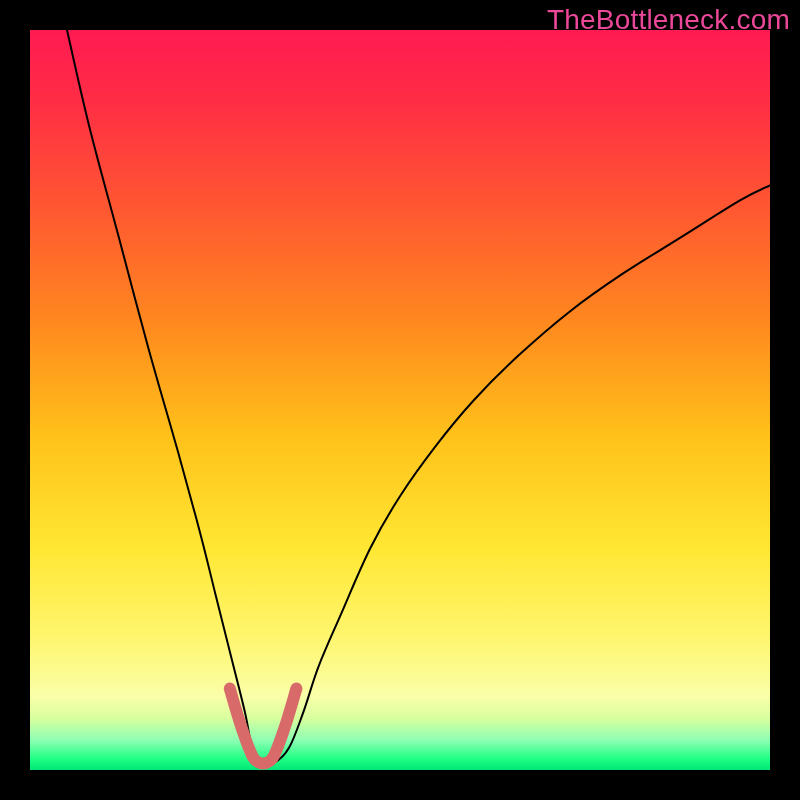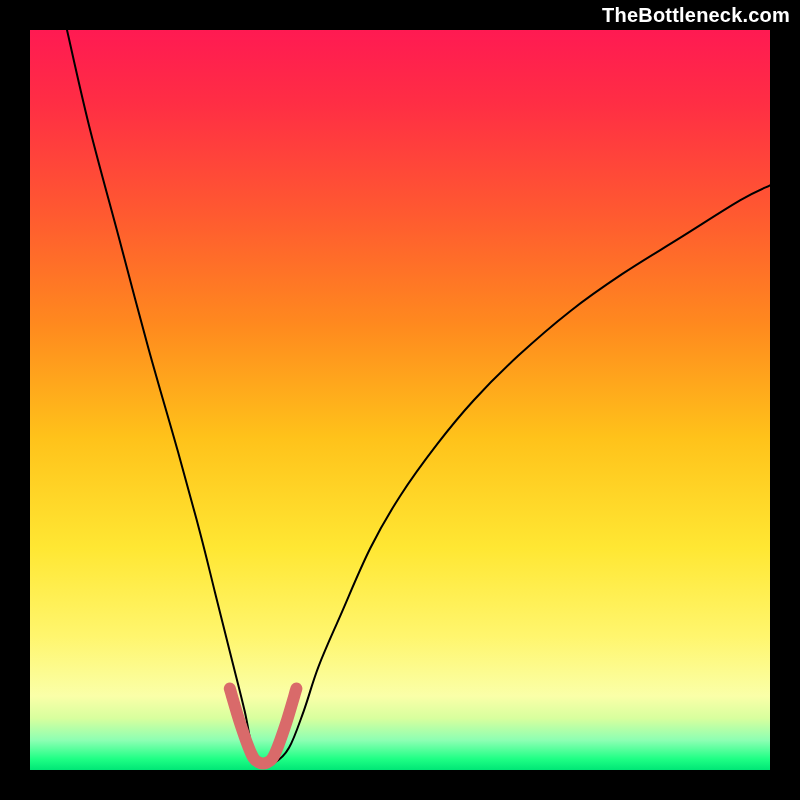--- a/index.html
+++ b/index.html
@@ -28,24 +28,24 @@
     overflow: hidden;
   }
   .gradient-bg {
     position: absolute;
     inset: 0;
   }
   .watermark {
     position: absolute;
     top: 4px;
     right: 10px;
-    color: #ffffff;
-    font-size: 20px;
+    color: #ec4899;
+    font-size: 28px;
     letter-spacing: 0.2px;
-    font-weight: 700;
+    font-weight: 400;
   }
   svg.curve {
     position: absolute;
     inset: 0;
   }
 </style>
 </head>
 <body>
 
 <div class="frame">

